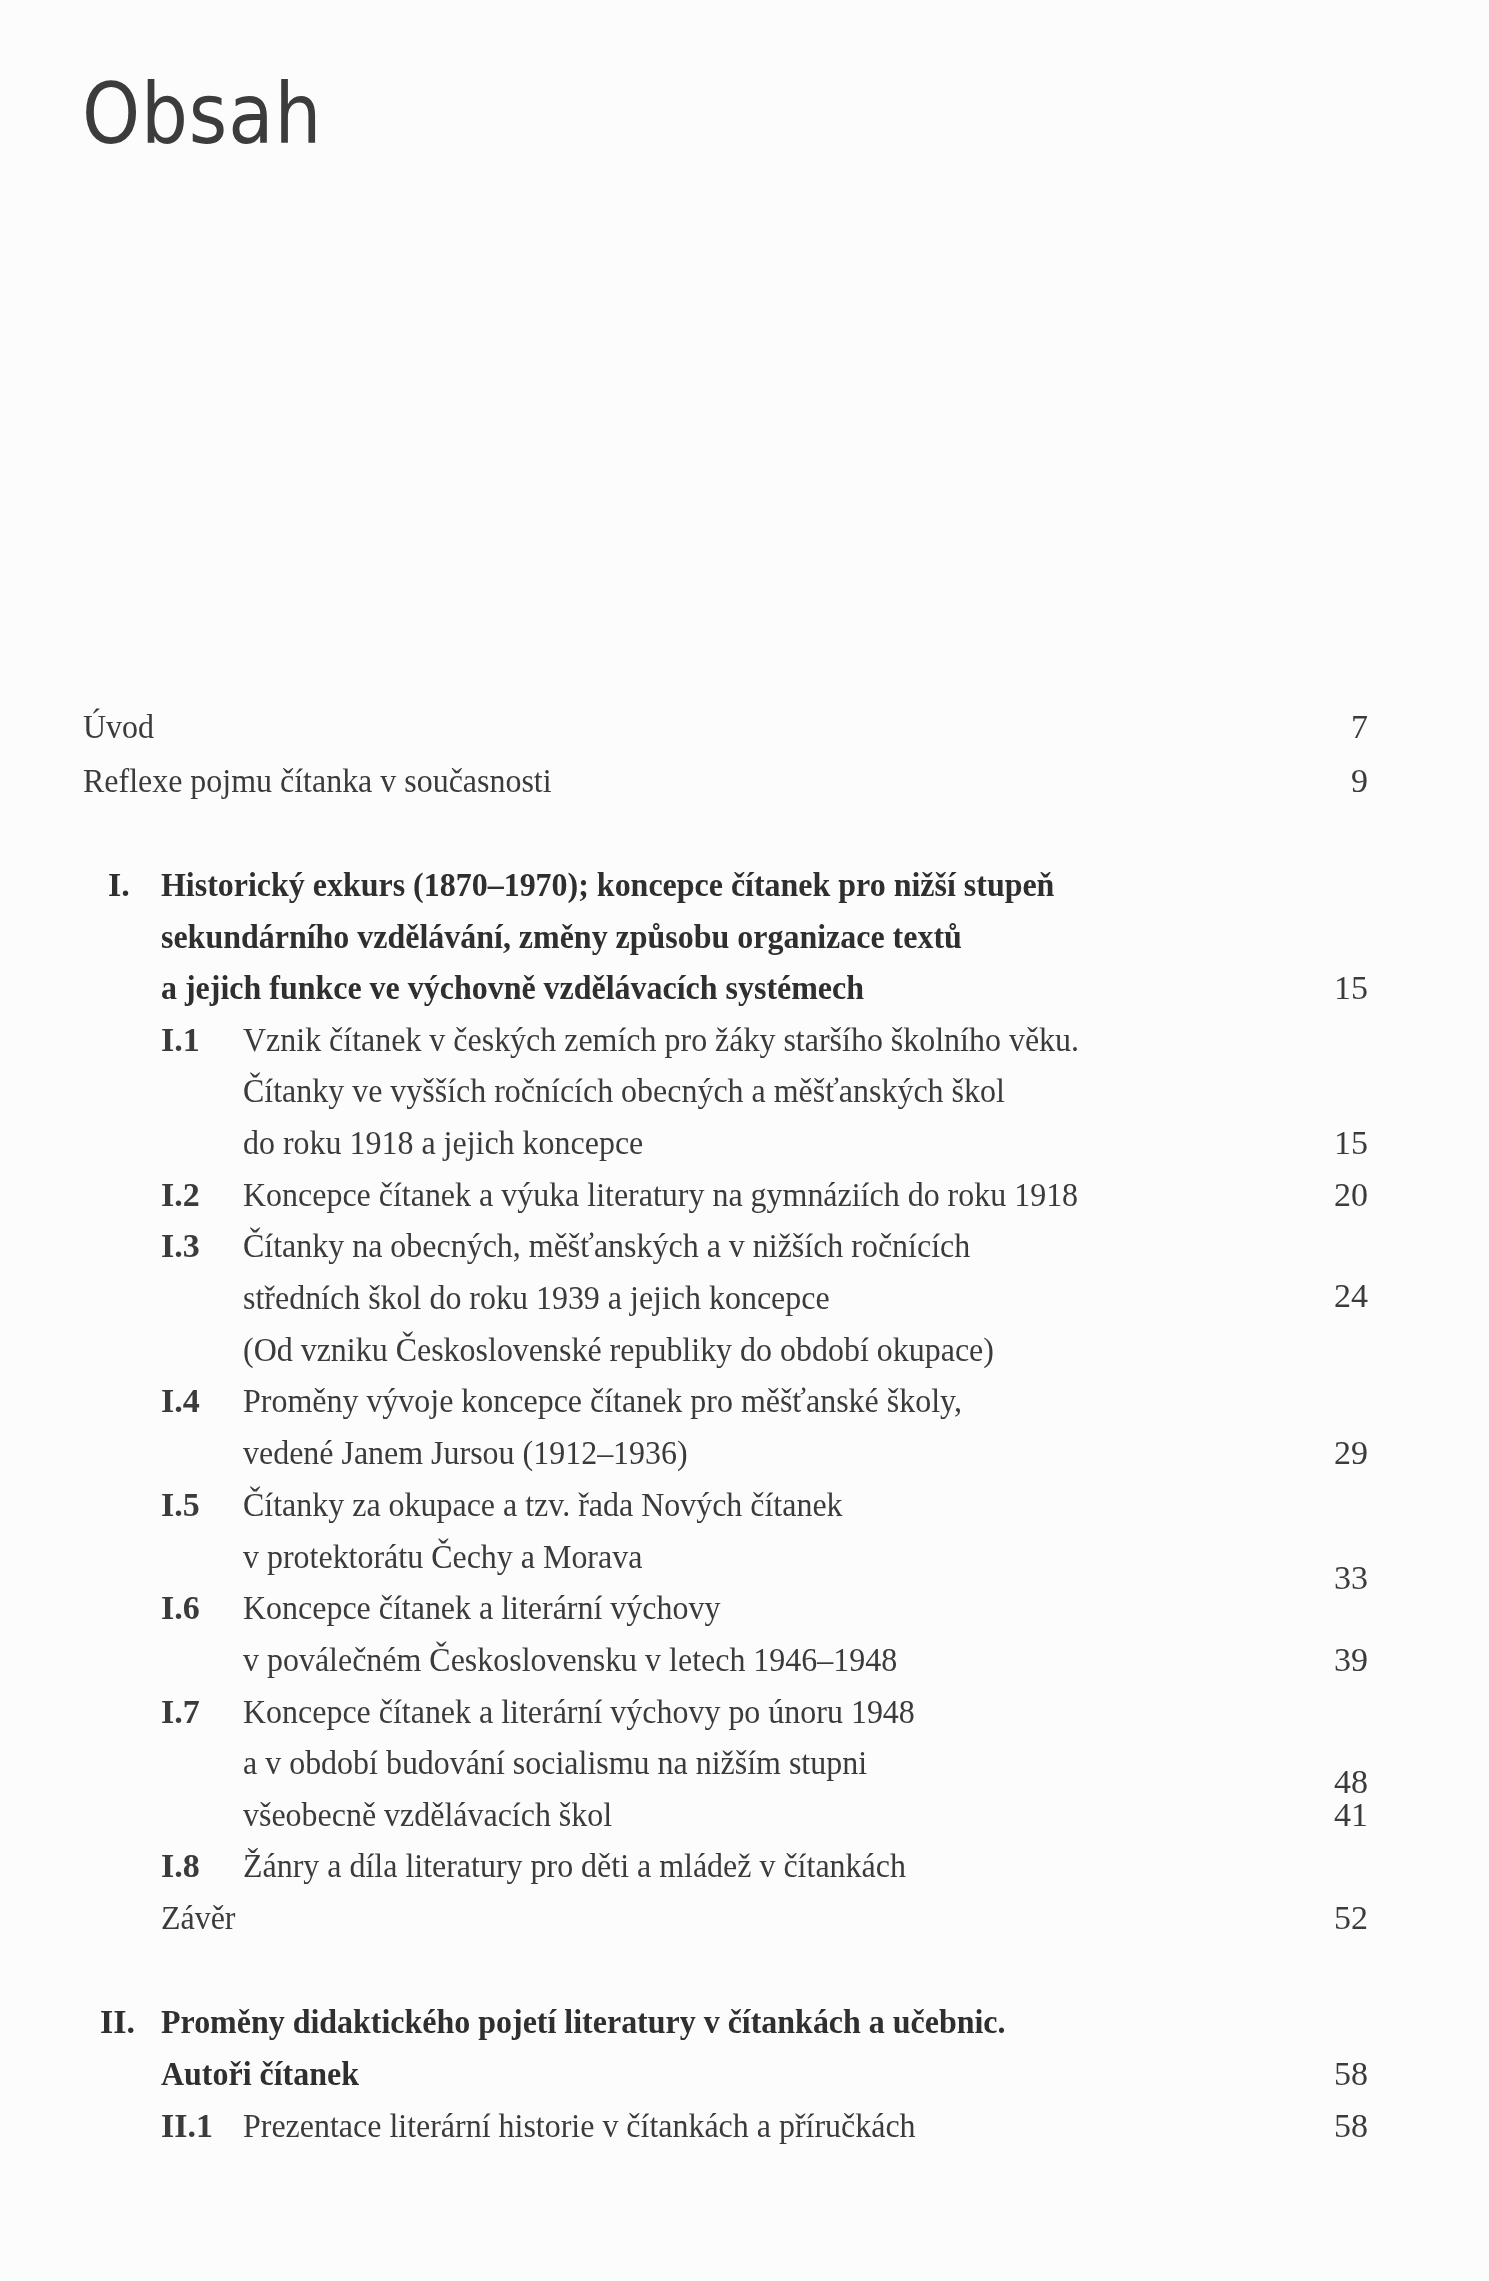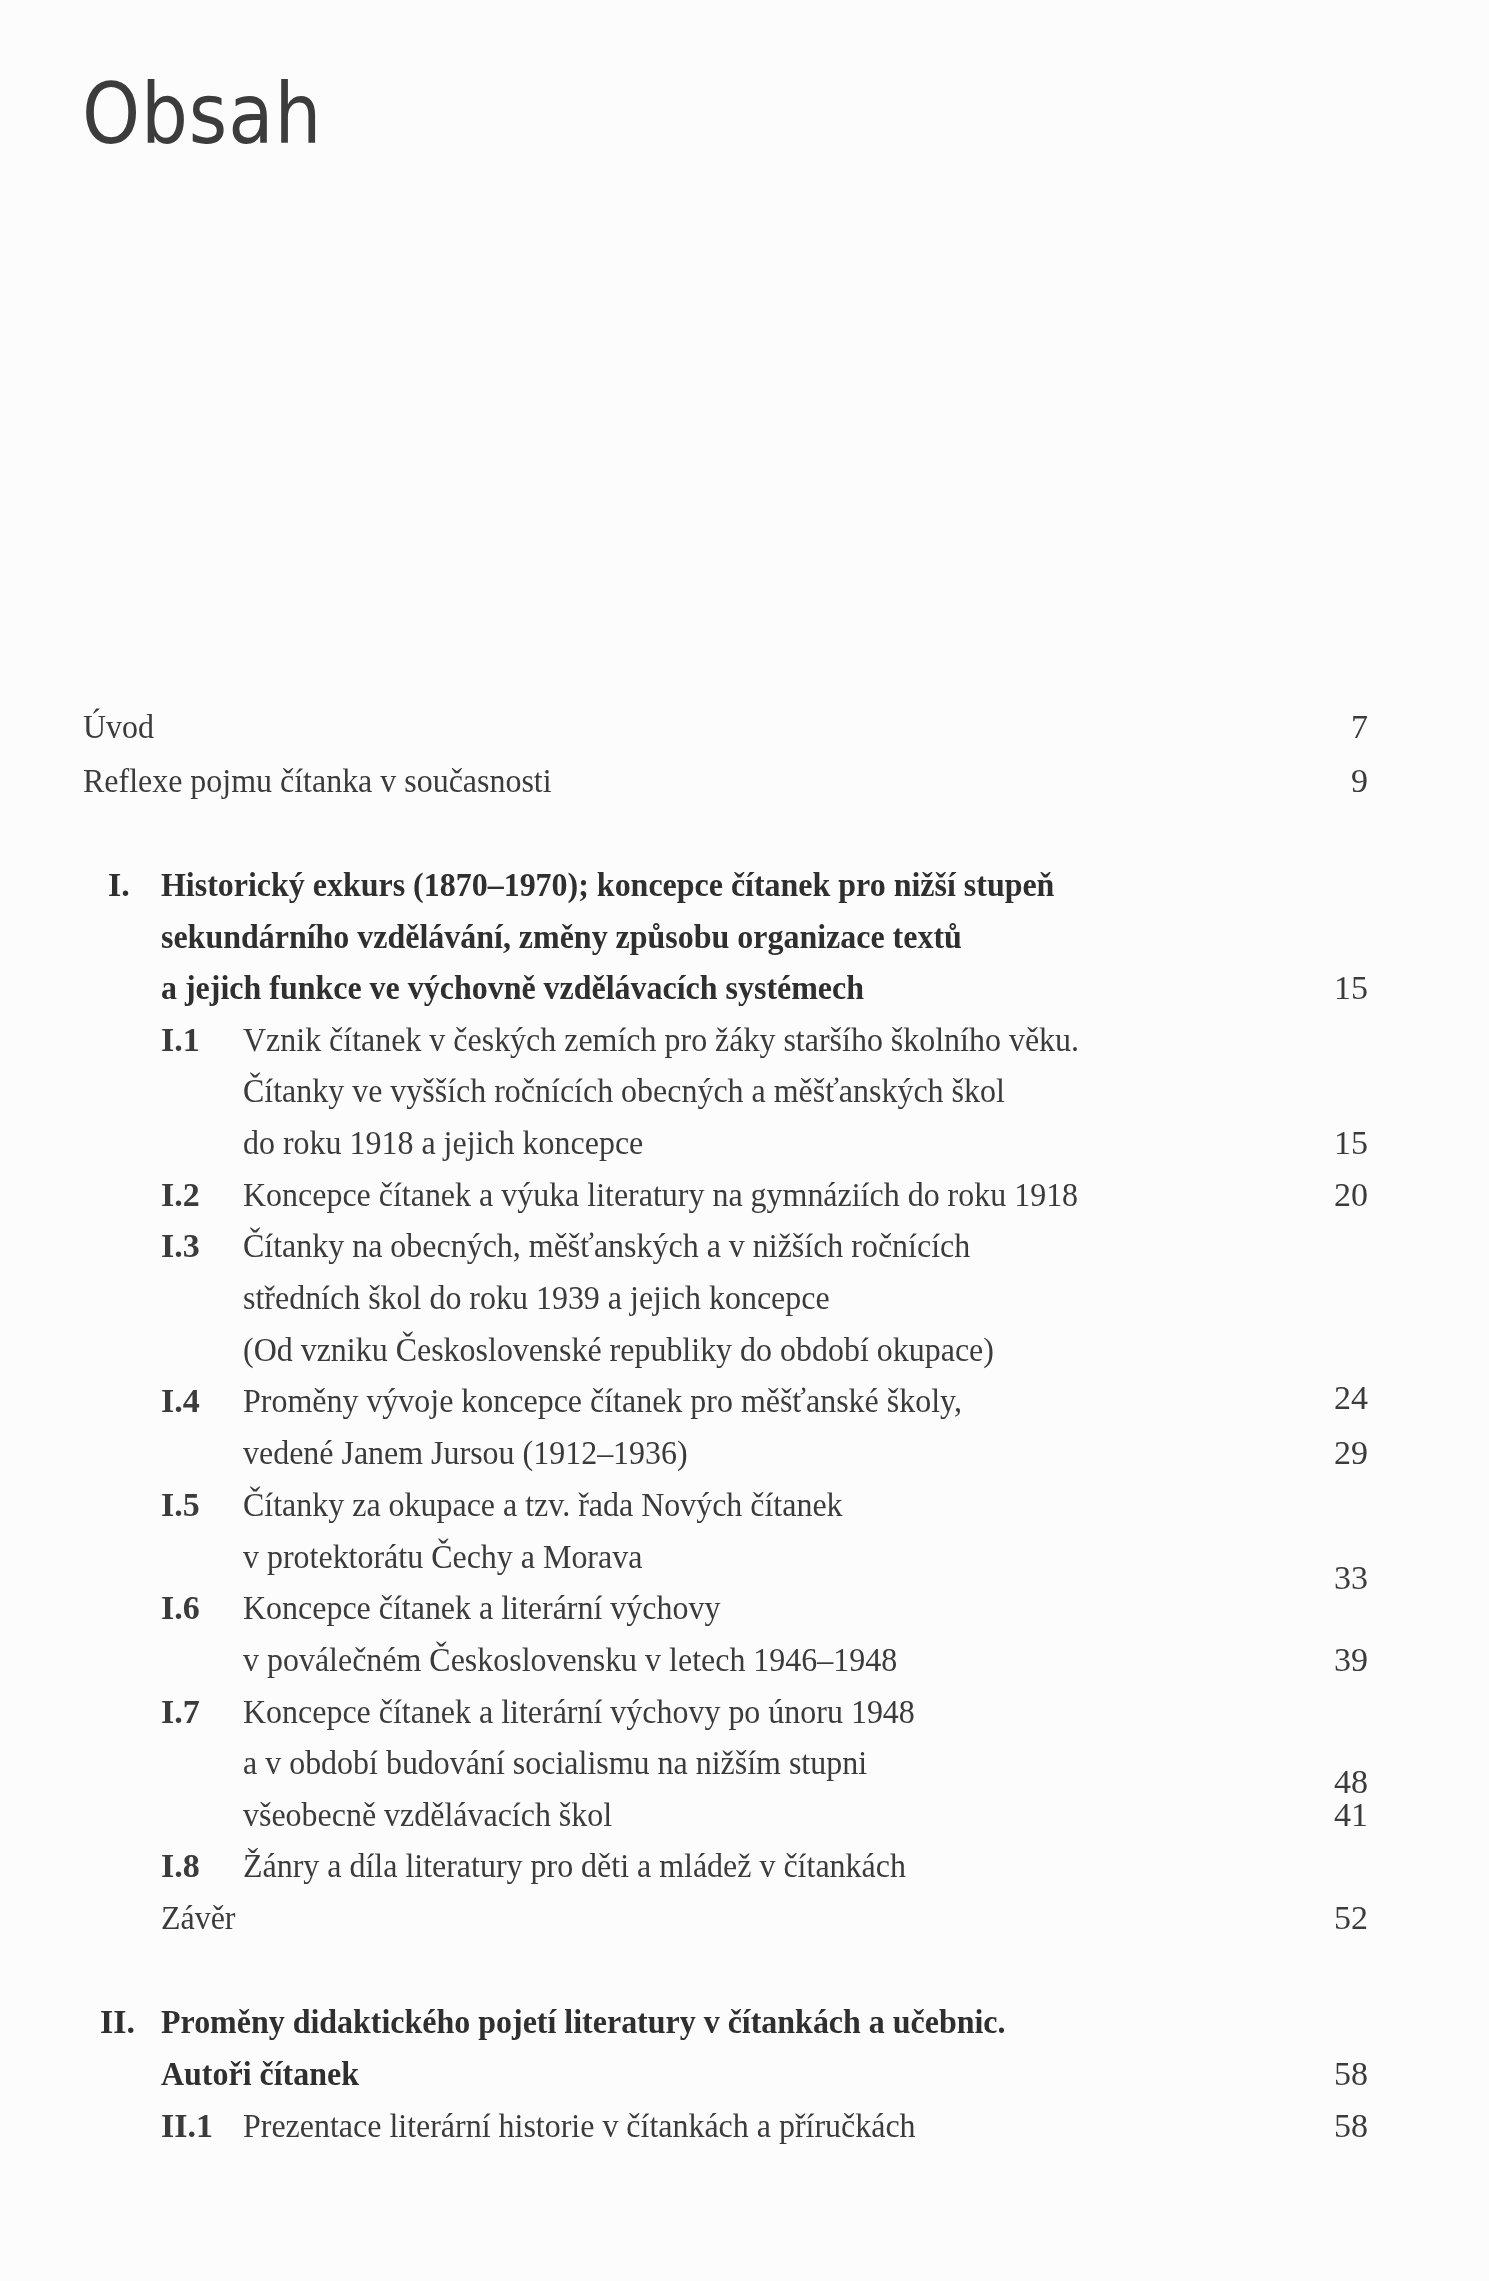--- a/index.html
+++ b/index.html
@@ -99,21 +99,21 @@
     <div class="num sub-num" style="top:1169px;text-align:right;">I.2</div>
     <div class="line lvl2" style="top:1169px;">Koncepce čítanek a výuka literatury na gymnáziích do roku 1918</div>
     <div class="page" style="top:1169px;">20</div>
   </div>
 
   <div>
     <div class="num sub-num" style="top:1220px;">I.3</div>
     <div class="line lvl2" style="top:1220px;">Čítanky na obecných, měšťanských a v nižších ročnících</div>
     <div class="line lvl2" style="top:1272px;">středních škol do roku 1939 a jejich koncepce</div>
     <div class="line lvl2" style="top:1324px;">(Od vzniku Československé republiky do období okupace)</div>
-    <div class="page" style="top:1372px;">24</div>
+    <div class="page" style="top:1270px;">24</div>
   </div>
 
   <div>
     <div class="num sub-num" style="top:1375px;">I.4</div>
     <div class="line lvl2" style="top:1375px;">Proměny vývoje koncepce čítanek pro měšťanské školy,</div>
     <div class="line lvl2" style="top:1427px;">vedené Janem Jursou (1912–1936)</div>
     <div class="page" style="top:1427px;">29</div>
   </div>
 
   <div>

